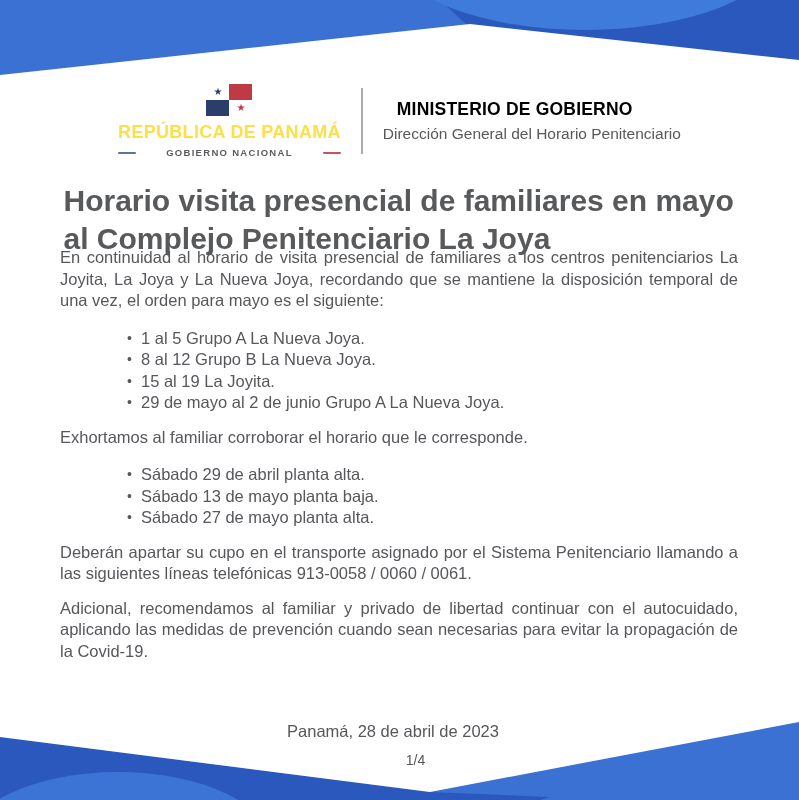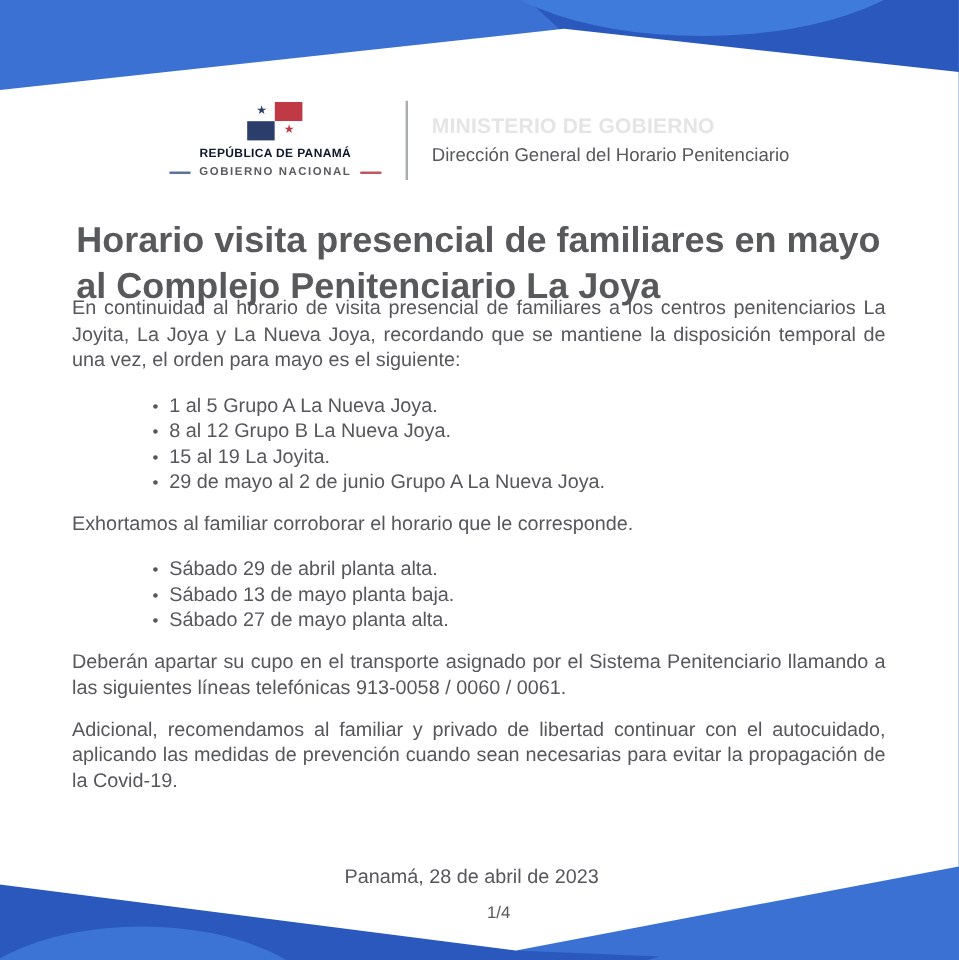--- a/index.html
+++ b/index.html
@@ -8,29 +8,29 @@
   #bg-svg{position:absolute;left:0;top:0;width:799px;height:800px;display:block;}
 
   
   .header{position:absolute;top:84px;left:0;width:799px;display:flex;justify-content:center;align-items:center;gap:20px;}
   .gov-block{text-align:center;}
   .flag{width:46px;height:32px;margin:0 auto 6px auto;display:grid;grid-template-columns:1fr 1fr;grid-template-rows:1fr 1fr;}
   .flag .q1{background:#ffffff;display:flex;align-items:center;justify-content:center;color:#2B3E6B;font-size:10px;line-height:1;}
   .flag .q2{background:#BF3A44;}
   .flag .q3{background:#2B3E6B;}
   .flag .q4{background:#ffffff;display:flex;align-items:center;justify-content:center;color:#BF3A44;font-size:10px;line-height:1;}
-  .org-name{font-weight:700;font-size:10px;letter-spacing:.3px;color:#0f172a;}
-  .org-sub{margin-top:4px;display:flex;align-items:center;justify-content:center;gap:7px;}
+  .org-name{font-weight:700;font-size:18px;letter-spacing:.3px;color:#fde047;}
+  .org-sub{margin-top:4px;display:flex;align-items:center;justify-content:space-between;gap:7px;}
   .org-sub .lbl{font-size:9.5px;font-weight:700;letter-spacing:1.3px;color:#5A5B5E;}
   .dash{width:18px;height:2px;border-radius:1px;}
   .dash-left{background:#5D739E;}
   .dash-right{background:#C05662;}
   .v-divider{width:2px;height:66px;background:#A9ADB3;}
   .ministry-block{text-align:left;}
-  .ministry-name{font-weight:700;font-size:17.5px;letter-spacing:.2px;color:#e5e5e5;}
+  .ministry-name{font-weight:700;font-size:17.5px;letter-spacing:.2px;color:#000000;margin-left:14px;}
   .ministry-dept{margin-top:5px;font-size:15.5px;color:#57585A;}
 
   
   .title{position:absolute;top:162px;left:50%;transform:translateX(-50%);width:672px;
          text-align:left;font-weight:700;font-size:30px;line-height:1.28;color:#58595B;}
 
   
   .body-text{position:absolute;top:247px;left:60px;width:678px;color:#56575B;
              font-size:16.5px;line-height:21.5px;text-align:justify;}
   .body-text p{margin:0 0 13px 0;}

